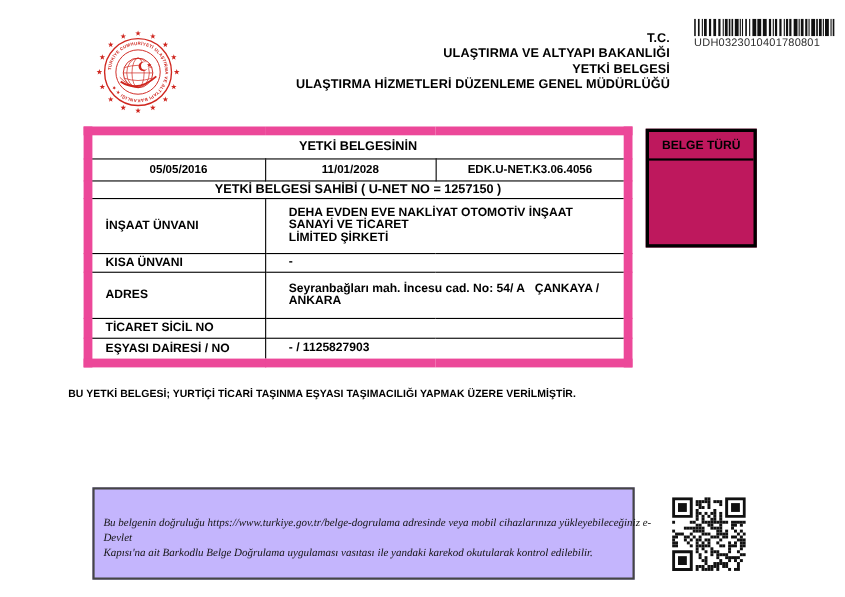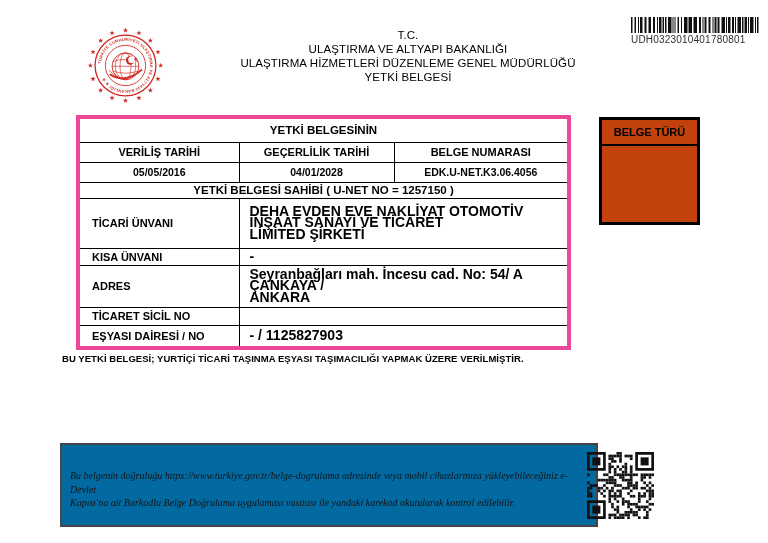--- a/index.html
+++ b/index.html
@@ -2,50 +2,50 @@
 <html><head>
 <meta charset="utf-8">
 <style>
   * { margin:0; padding:0; box-sizing:border-box; }
   html,body { width:768px; height:543px; background:#fff; }
   body { font-family:"Liberation Sans", sans-serif; position:relative; overflow:hidden; color:#000; }
   .page { position:absolute; inset:0; background:#fff; }
 
   
   .logo { position:absolute; left:86px; top:26px; width:79px; height:79px; }
-  .header-text { position:absolute; left:207px; top:28px; width:402px; text-align:center;
-                 font-weight:normal; font-size:11.5px; line-height:14px; letter-spacing:0.1px; }
+  .header-text { position:absolute; left:207px; top:28px; width:402px; text-align:right;
+                 font-weight:bold; font-size:11.5px; line-height:14px; letter-spacing:0.1px; }
   .barcode-block { position:absolute; left:631px; top:17px; width:131px; }
   .barcode-svg { width:131px; height:16px; display:block; }
   .barcode-text { font-size:10px; color:#2e2e2e; text-align:left; margin-top:1px; letter-spacing:0.2px; }
 
   
   table.cert { position:absolute; left:76px; top:115px; width:491px;
-               border-collapse:collapse; table-layout:fixed; border:4px solid #ec4899; }
+               border-collapse:collapse; table-layout:fixed; border:8px solid #ec4899; }
   table.cert td { border:1.5px solid #000; vertical-align:middle; overflow:hidden; }
   .h25{height:25px} .h20{height:20px} .h16{height:16px} .h50{height:50px}
   .h17{height:17px} .h42{height:42px} .h18{height:18px} .h23{height:23px}
   td.sect { text-align:center; font-weight:bold; font-size:11.5px; }
   td.hd   { text-align:center; font-weight:bold; font-size:11px; }
   td.cval { text-align:center; font-weight:bold; font-size:10.5px; }
   td.lbl  { font-weight:bold; font-size:11px; padding-left:12px; }
-  td.cell { font-weight:bold; font-size:14px; line-height:11.5px; padding:2px 4px 2px 10px; white-space:pre-wrap; }
+  td.cell { font-weight:bold; font-size:11px; line-height:11.5px; padding:2px 4px 2px 21px; white-space:pre-wrap; }
 
   
-  .belge-box { position:absolute; left:587px; top:117px; width:101px; height:108px; border:3px solid #000; background:#c2410c;margin-left:12px; }
+  .belge-box { position:absolute; left:587px; top:117px; width:101px; height:108px; border:3px solid #000; background:#be185d; }
   .belge-box .bt-head { height:26px; border-bottom:2.5px solid #000; display:flex; align-items:center; justify-content:center;
                         font-weight:bold; font-size:11px; }
   .belge-box .bt-val { height:74px; display:flex; align-items:center; justify-content:center;
                        font-size:27px; font-weight:400; letter-spacing:0.5px; }
 
   
   .statement { position:absolute; left:62px; top:353px; font-weight:bold; font-size:9.5px; letter-spacing:0.05px;text-align:center; }
 
   
-  .footer-box { position:absolute; left:60px; top:443px; width:538px; height:84px; border:2px solid #454545; background:#0369a1; }
+  .footer-box { position:absolute; left:84px; top:443px; width:493px; height:84px; border:2px solid #454545; background:#c4b5fd; }
   .footer-text { position:absolute; left:8px; top:24px; width:505px;
                  font-family:"Liberation Serif", serif; font-style:italic; font-size:10px; line-height:13.5px; color:#141414; }
   .qr-svg { position:absolute; left:525px; top:7px; width:67px; height:67px; }
 </style>
 </head>
 <body>
 
 <div class="page">
 
   <svg class="logo" viewBox="0 0 100 100">
@@ -91,22 +91,22 @@
         <polygon points="5.50,46.60 6.29,48.91 8.73,48.95 6.78,50.42 7.50,52.75 5.50,51.35 3.50,52.75 4.22,50.42 2.27,48.95 4.71,48.91 "></polygon>
         <polygon points="8.89,29.57 9.68,31.88 12.12,31.92 10.17,33.39 10.89,35.72 8.89,34.32 6.89,35.72 7.60,33.39 5.65,31.92 8.09,31.88 "></polygon>
         <polygon points="18.53,15.13 19.33,17.44 21.77,17.48 19.82,18.95 20.53,21.28 18.53,19.88 16.54,21.28 17.25,18.95 15.30,17.48 17.74,17.44 "></polygon>
         <polygon points="32.97,5.49 33.76,7.80 36.20,7.84 34.25,9.30 34.97,11.64 32.97,10.24 30.97,11.64 31.69,9.30 29.74,7.84 32.18,7.80 "></polygon>
       </g>
   </svg>
 
   <div class="header-text">
     <div>T.C.</div>
     <div>ULAŞTIRMA VE ALTYAPI BAKANLIĞI</div>
+    <div>YETKİ BELGESİ</div>
     <div>ULAŞTIRMA HİZMETLERİ DÜZENLEME GENEL MÜDÜRLÜĞÜ</div>
-    <div>YETKİ BELGESİ</div>
   </div>
 
   <div class="barcode-block">
     <svg class="barcode-svg" viewBox="0 0 131 16" preserveAspectRatio="none">
         <g id="bars" fill="#111">
           <rect x="0" y="0" width="1.5" height="16"></rect>
           <rect x="3.5" y="0" width="1.5" height="16"></rect>
           <rect x="7" y="0" width="1" height="16"></rect>
           <rect x="9" y="0" width="2.5" height="16"></rect>
           <rect x="13.5" y="0" width="2" height="16"></rect>
@@ -152,34 +152,29 @@
     <colgroup>
         <col style="width:161px">
         <col style="width:155px">
         <col style="width:175px">
       </colgroup>
     <tbody>
         <tr class="h25">
           <td colspan="3" class="sect">YETKİ BELGESİNİN</td>
         </tr>
     <tr class="h20">
-      <td class="hd">VERİLİŞ TARİHİ</td>
-      <td class="hd">GEÇERLİLİK TARİHİ</td>
-      <td class="hd">BELGE NUMARASI</td>
-    </tr>
-    <tr class="h20">
       <td class="cval">05/05/2016</td>
-      <td class="cval">04/01/2028</td>
+      <td class="cval">11/01/2028</td>
       <td class="cval">EDK.U-NET.K3.06.4056</td>
     </tr>
     <tr class="h16">
           <td colspan="3" class="sect">YETKİ BELGESİ SAHİBİ ( U-NET NO = 1257150 )</td>
         </tr>
     <tr class="h50">
-      <td class="lbl">TİCARİ ÜNVANI</td>
+      <td class="lbl">İNŞAAT ÜNVANI</td>
       <td colspan="2" class="cell">DEHA EVDEN EVE NAKLİYAT OTOMOTİV İNŞAAT SANAYİ VE TİCARET
 LİMİTED ŞİRKETİ</td>
     </tr>
     <tr class="h17">
       <td class="lbl">KISA ÜNVANI</td>
       <td colspan="2" class="cell">-</td>
     </tr>
     <tr class="h42">
       <td class="lbl">ADRES</td>
       <td colspan="2" class="cell">Seyranbağları mah. İncesu cad. No: 54/ A   ÇANKAYA /

